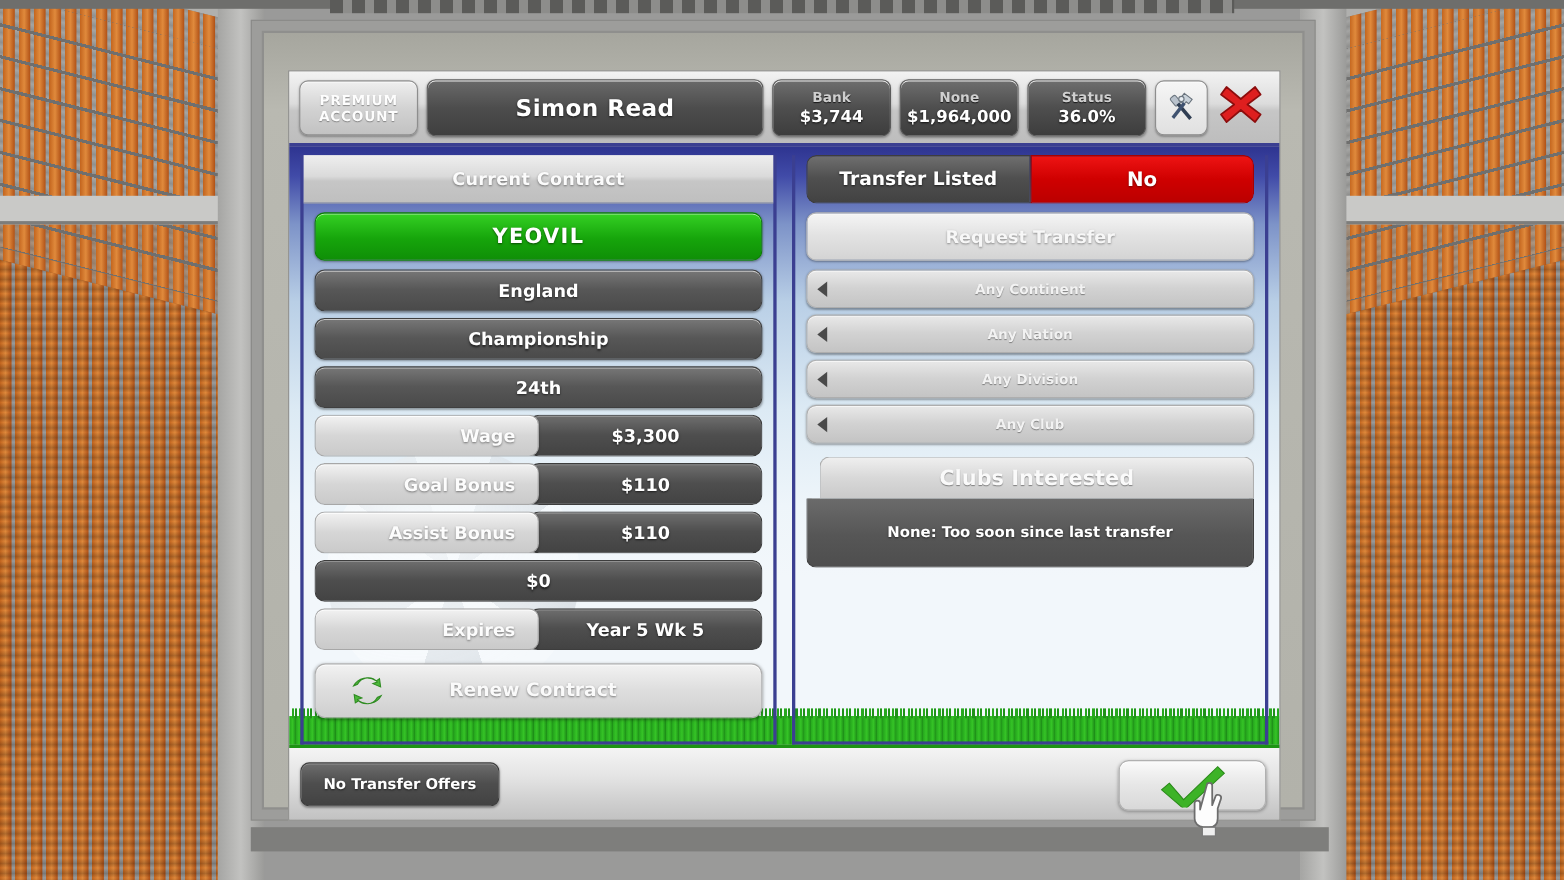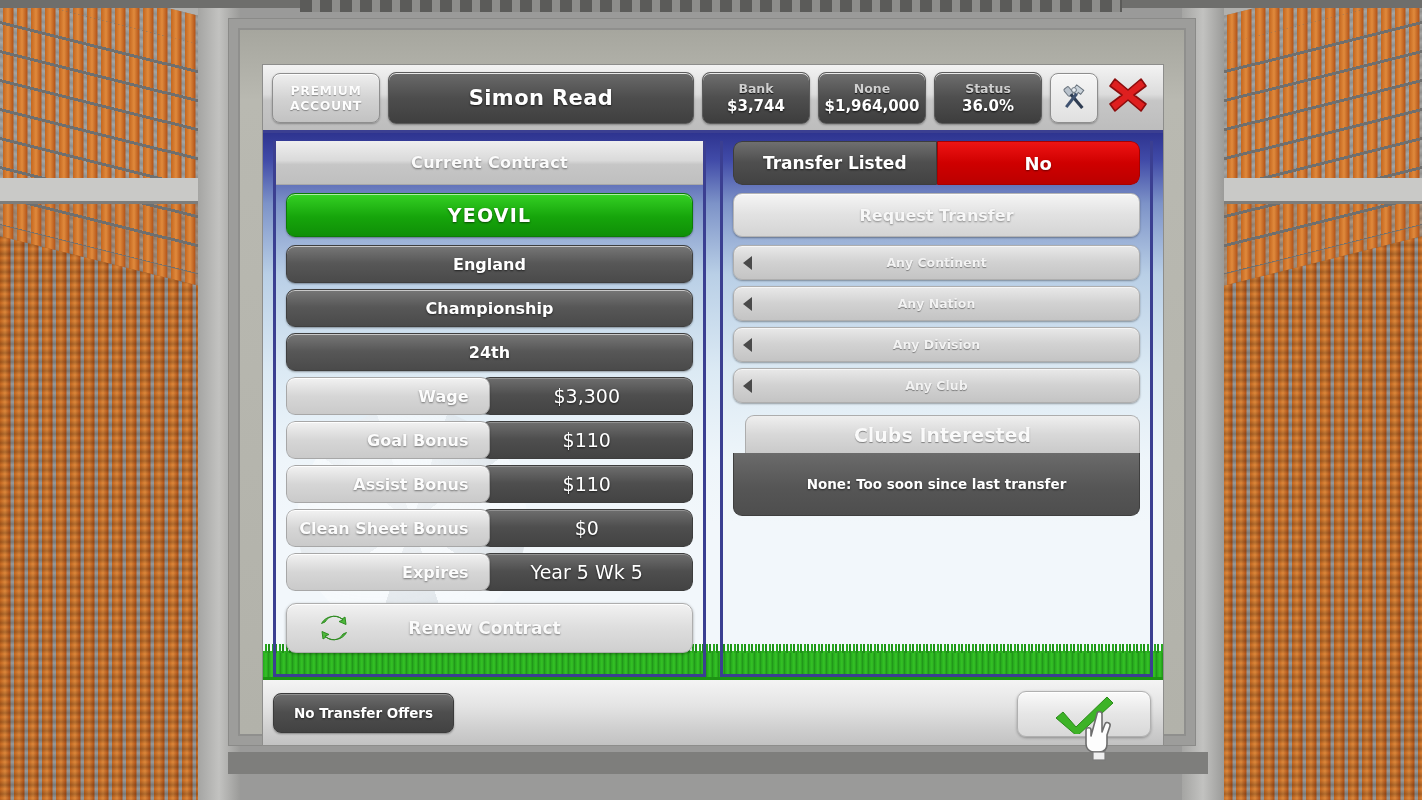--- a/index.html
+++ b/index.html
@@ -309,21 +309,21 @@
     margin-right: -9px;
     position: relative; z-index: 2;
   }
   .row.split .val {
     flex: 1;
     background: linear-gradient(to bottom, #6e6e6e, #4e4e4e 48%, #434343);
     border-radius: 9px;
     border: 1px solid #3d3d3d;
     box-shadow: inset 0 1px 0 rgba(255,255,255,.25), 0 1px 2px rgba(0,0,0,.35);
     display: flex; align-items: center; justify-content: center;
-    color: #fff; font-size: 19px; font-weight: normal;
+    color: #fff; font-size: 16px; font-weight: bold;
     text-shadow: 0 1px 2px rgba(0,0,0,.65);
   }
 
   
   .row.listed { border: none; box-shadow: none; background: none; margin-bottom: 8px; height: 44px; }
   .row.listed .lab {
     flex: 0 0 50%;
     background: linear-gradient(to bottom, #6f6f6f, #4f4f4f 48%, #424242);
     border-radius: 9px 0 0 9px;
     border: 1px solid #3d3d3d;
@@ -534,21 +534,20 @@
         </div>
         <div class="row split">
           <div class="lab">Goal Bonus</div>
           <div class="val">$110</div>
         </div>
         <div class="row split">
           <div class="lab">Assist Bonus</div>
           <div class="val">$110</div>
         </div>
         <div class="row split">
-          <div class="lab">Clean Sheet Bonus</div>
           <div class="val">$0</div>
         </div>
         <div class="row split">
           <div class="lab">Expires</div>
           <div class="val">Year 5 Wk 5</div>
         </div>
 
         <div class="renew">
           <svg class="recycle" width="34" height="34" viewBox="0 0 34 34">
             <path d="M8 11 a11 11 0 0 1 18 -2 l-4 1.5 l7 3 l-1 -7.5 l-3 2

